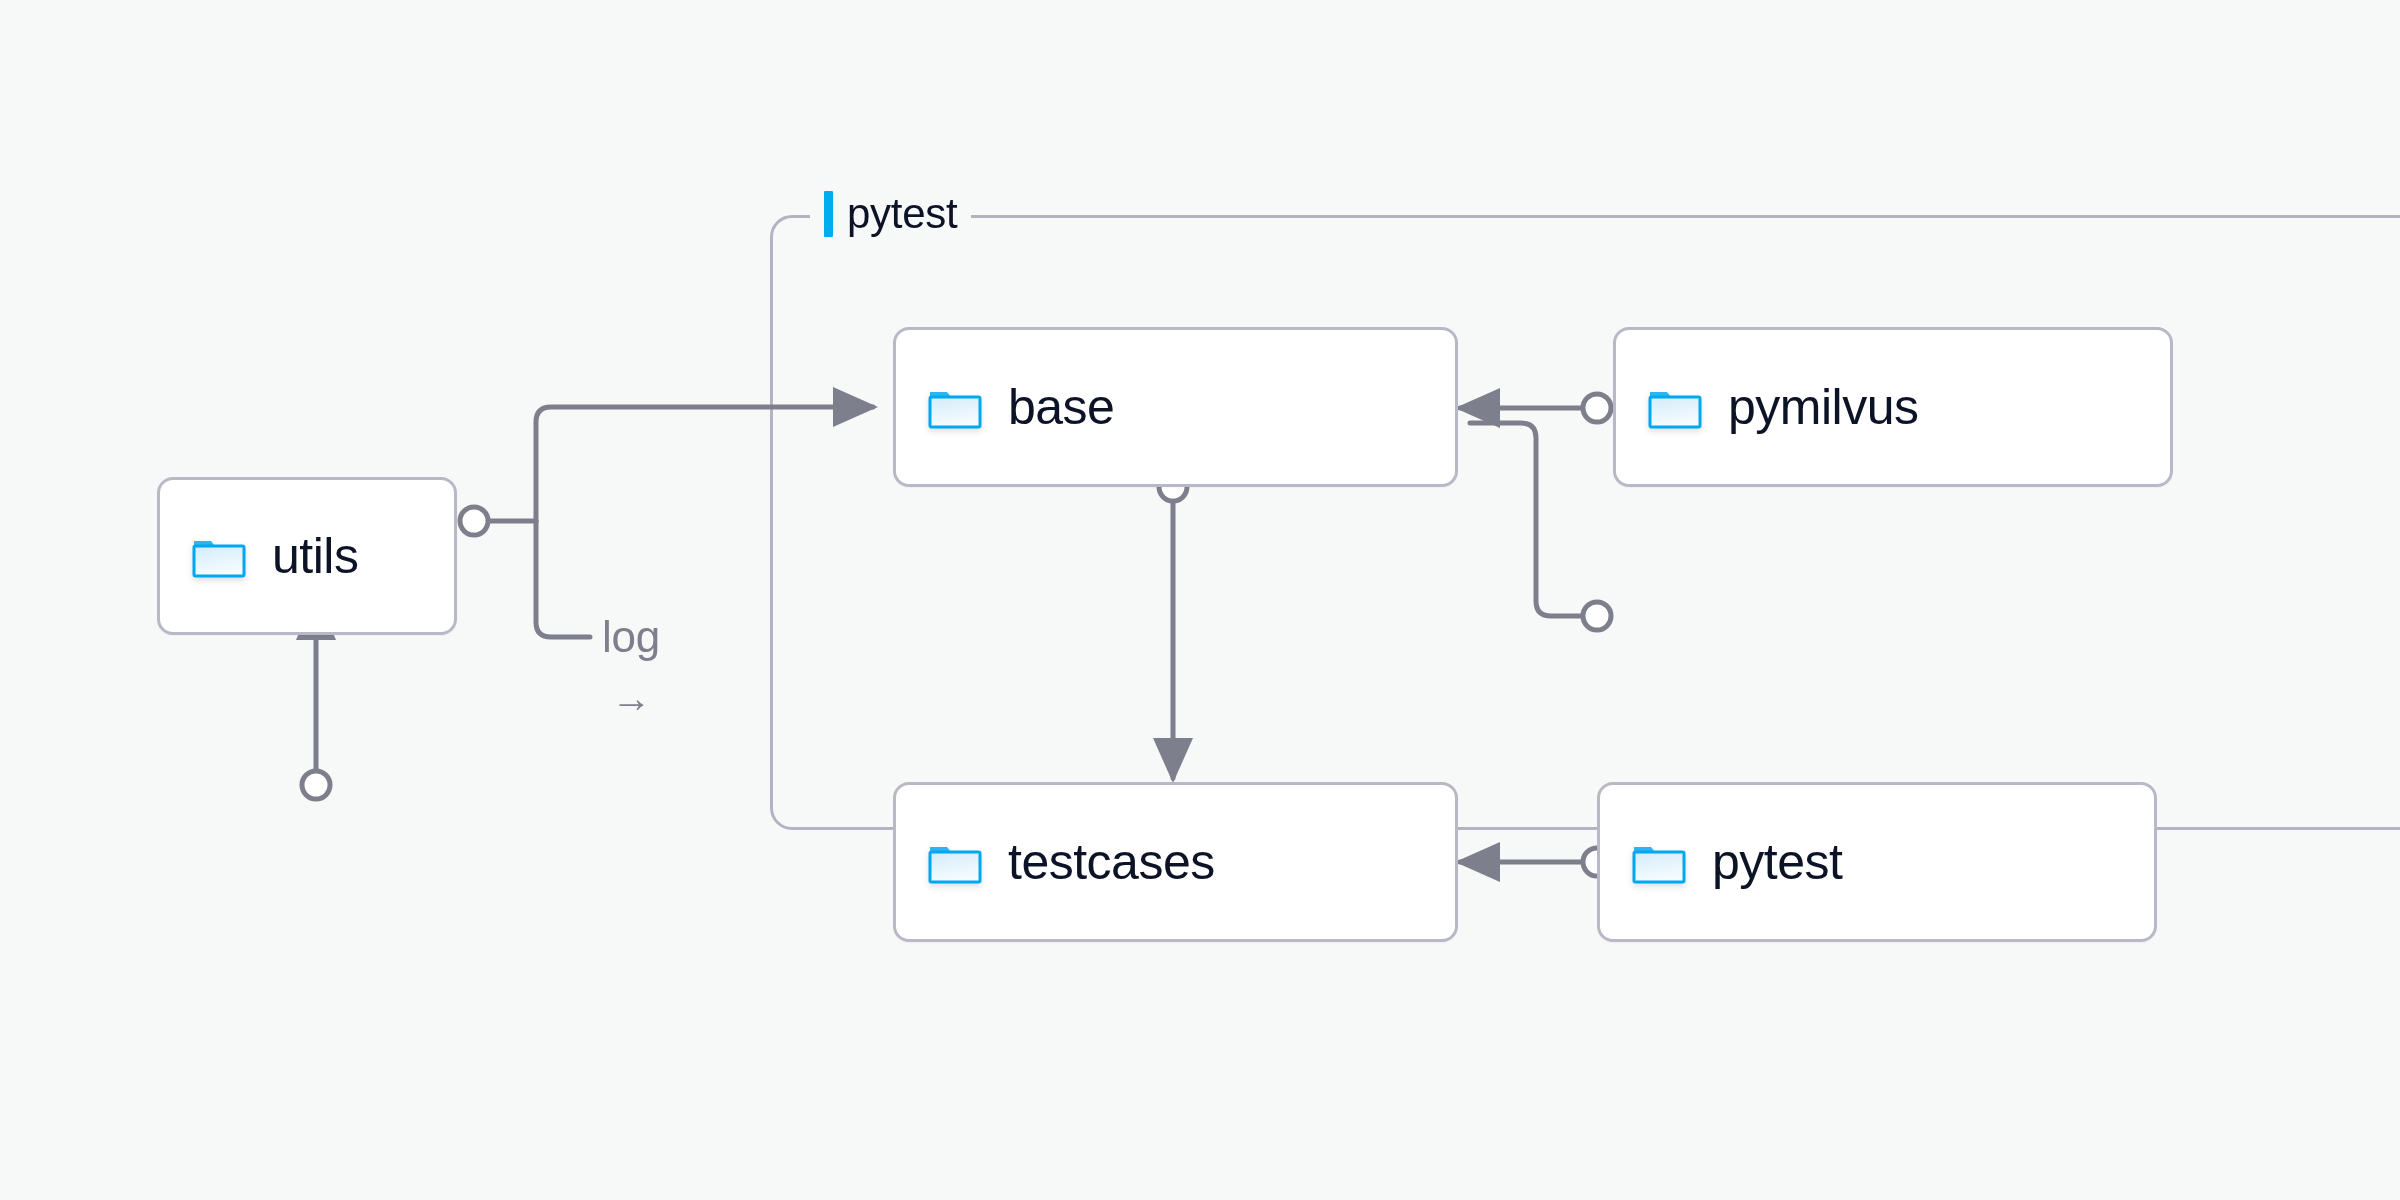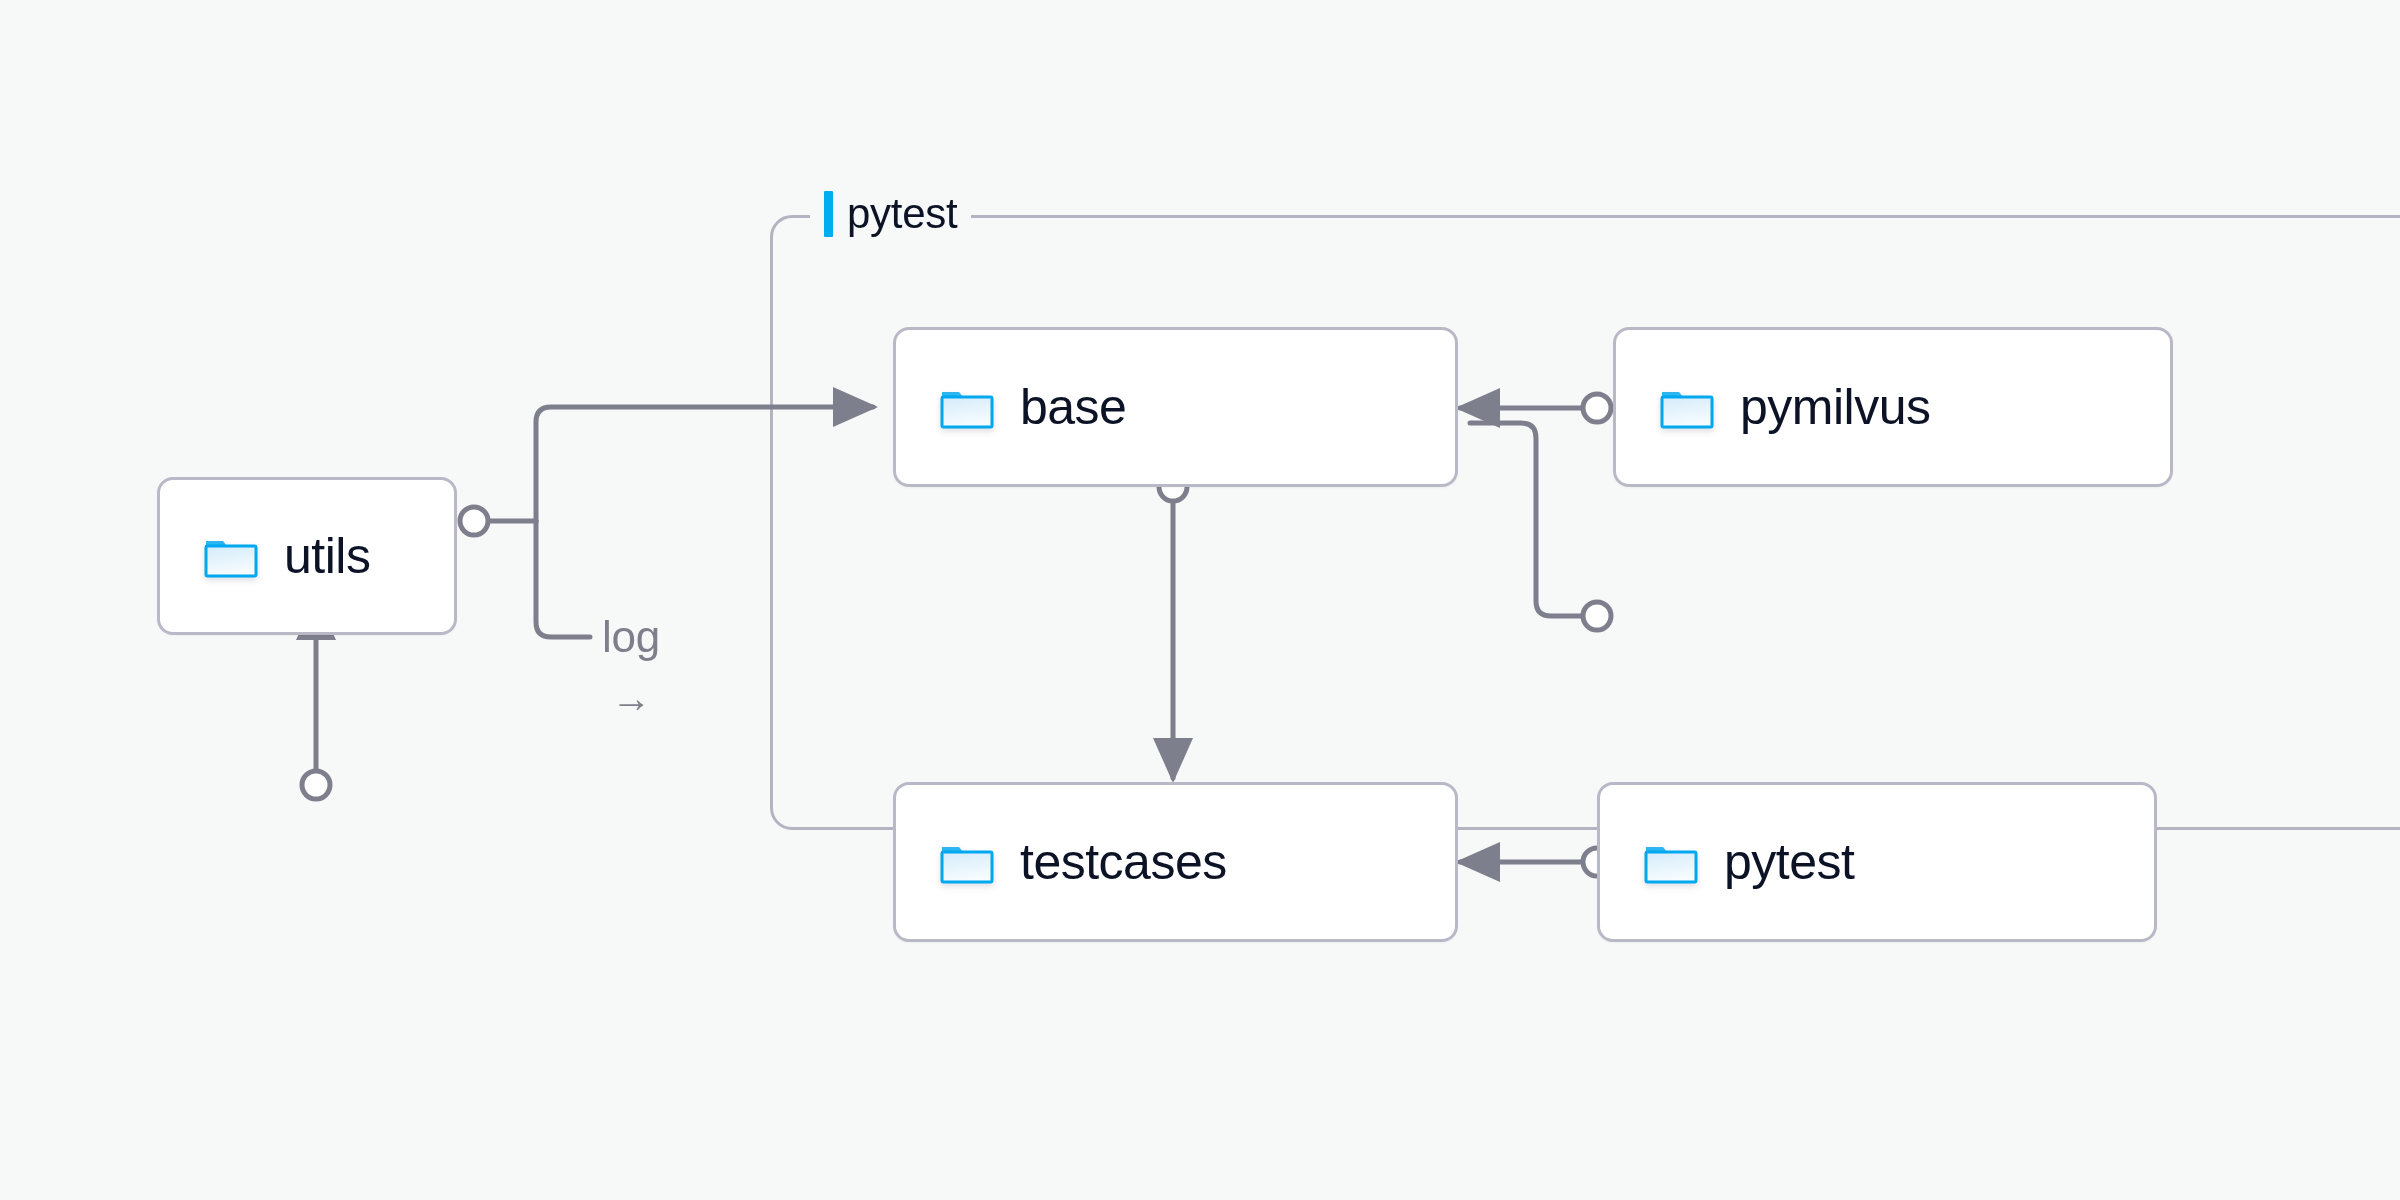--- a/index.html
+++ b/index.html
@@ -74,21 +74,21 @@
     border-radius: 16px;
     display: flex;
     align-items: center;
     z-index: 2;
     box-shadow: 0 1px 2px rgba(18, 20, 40, 0.04);
   }
   .node-inner {
     display: flex;
     align-items: center;
     gap: 26px;
-    padding-left: 44px;
+    padding-left: 32px;
   }
   .node-label {
     font-size: 50px;
     color: #0d1326;
     letter-spacing: -0.5px;
     line-height: 1;
     white-space: nowrap;
   }
 
   

